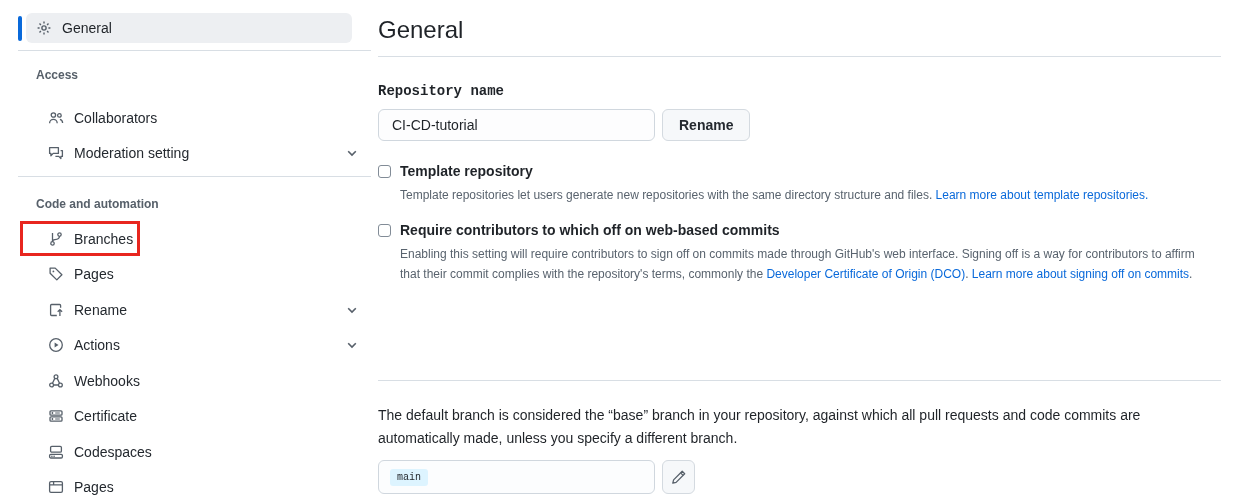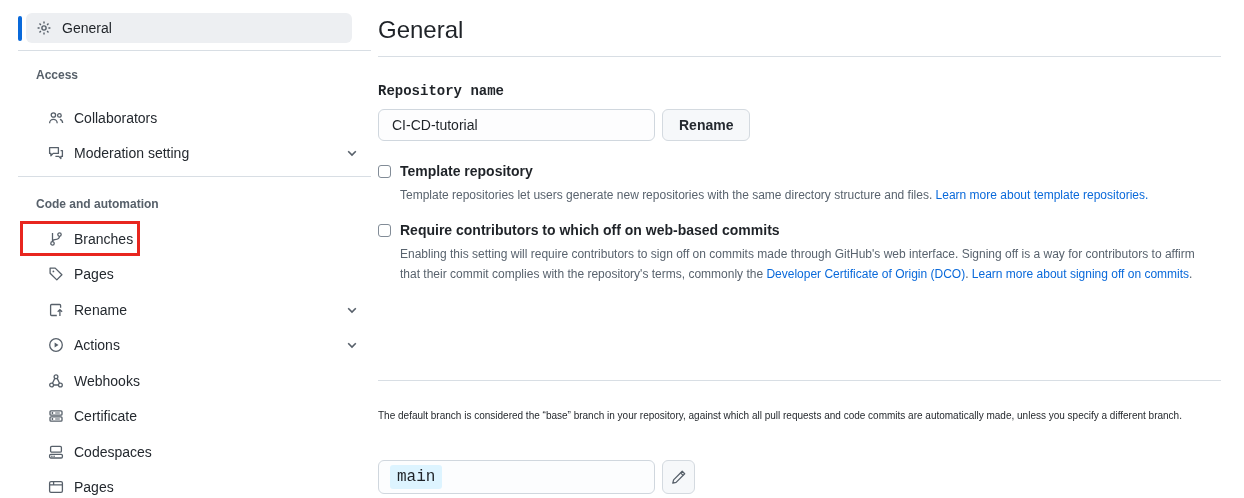--- a/index.html
+++ b/index.html
@@ -35,25 +35,25 @@
   .btn { position:absolute; height:32px; background:#f6f8fa; border:1px solid #d4dae0;
     border-radius:6px; font-size:14px; font-weight:700; color:#24292f; padding:0 16px;
     font-family:"Liberation Sans", sans-serif; cursor:pointer; display:flex;
     align-items:center; justify-content:center; }
   .check-group { position:absolute; left:0; display:flex; gap:9px; }
   .checkbox { width:13px; height:13px; margin-top:3px; flex:none; border:1px solid #828c97;
     border-radius:3px; background:#fff; cursor:pointer; }
   .check-label { font-size:14px; font-weight:700; line-height:19px; }
   .check-desc { font-size:12px; color:#59636e; margin-top:4px; line-height:20.4px; }
   a.lnk { color:#0969da; cursor:pointer; }
-  .para { position:absolute; left:0; width:843px; font-size:10px; line-height:23px; color:#1f2328; }
+  .para { position:absolute; left:0; width:843px; font-size:14px; line-height:23px; color:#1f2328; }
   .branch-input { position:absolute; left:0; top:460px; width:277px; height:34px;
     border:1px solid #d0d7de; border-radius:6px; background:#fcfdfe; display:flex;
     align-items:center; padding-left:11px; cursor:text; }
-  .branch-badge { font-family:"Liberation Mono", monospace; font-size:16px; color:#1f2328;
+  .branch-badge { font-family:"Liberation Mono", monospace; font-size:10px; color:#1f2328;
     background:#ddf4ff; border-radius:3px; padding:3px 7px; }
   .icon-btn { position:absolute; left:284px; top:460px; width:33px; height:34px;
     background:#f6f8fa; border:1px solid #d4dae0; border-radius:6px; display:flex;
     align-items:center; justify-content:center; cursor:pointer; }
 </style>
 </head>
 <body>
 
 <div class="page">
 

